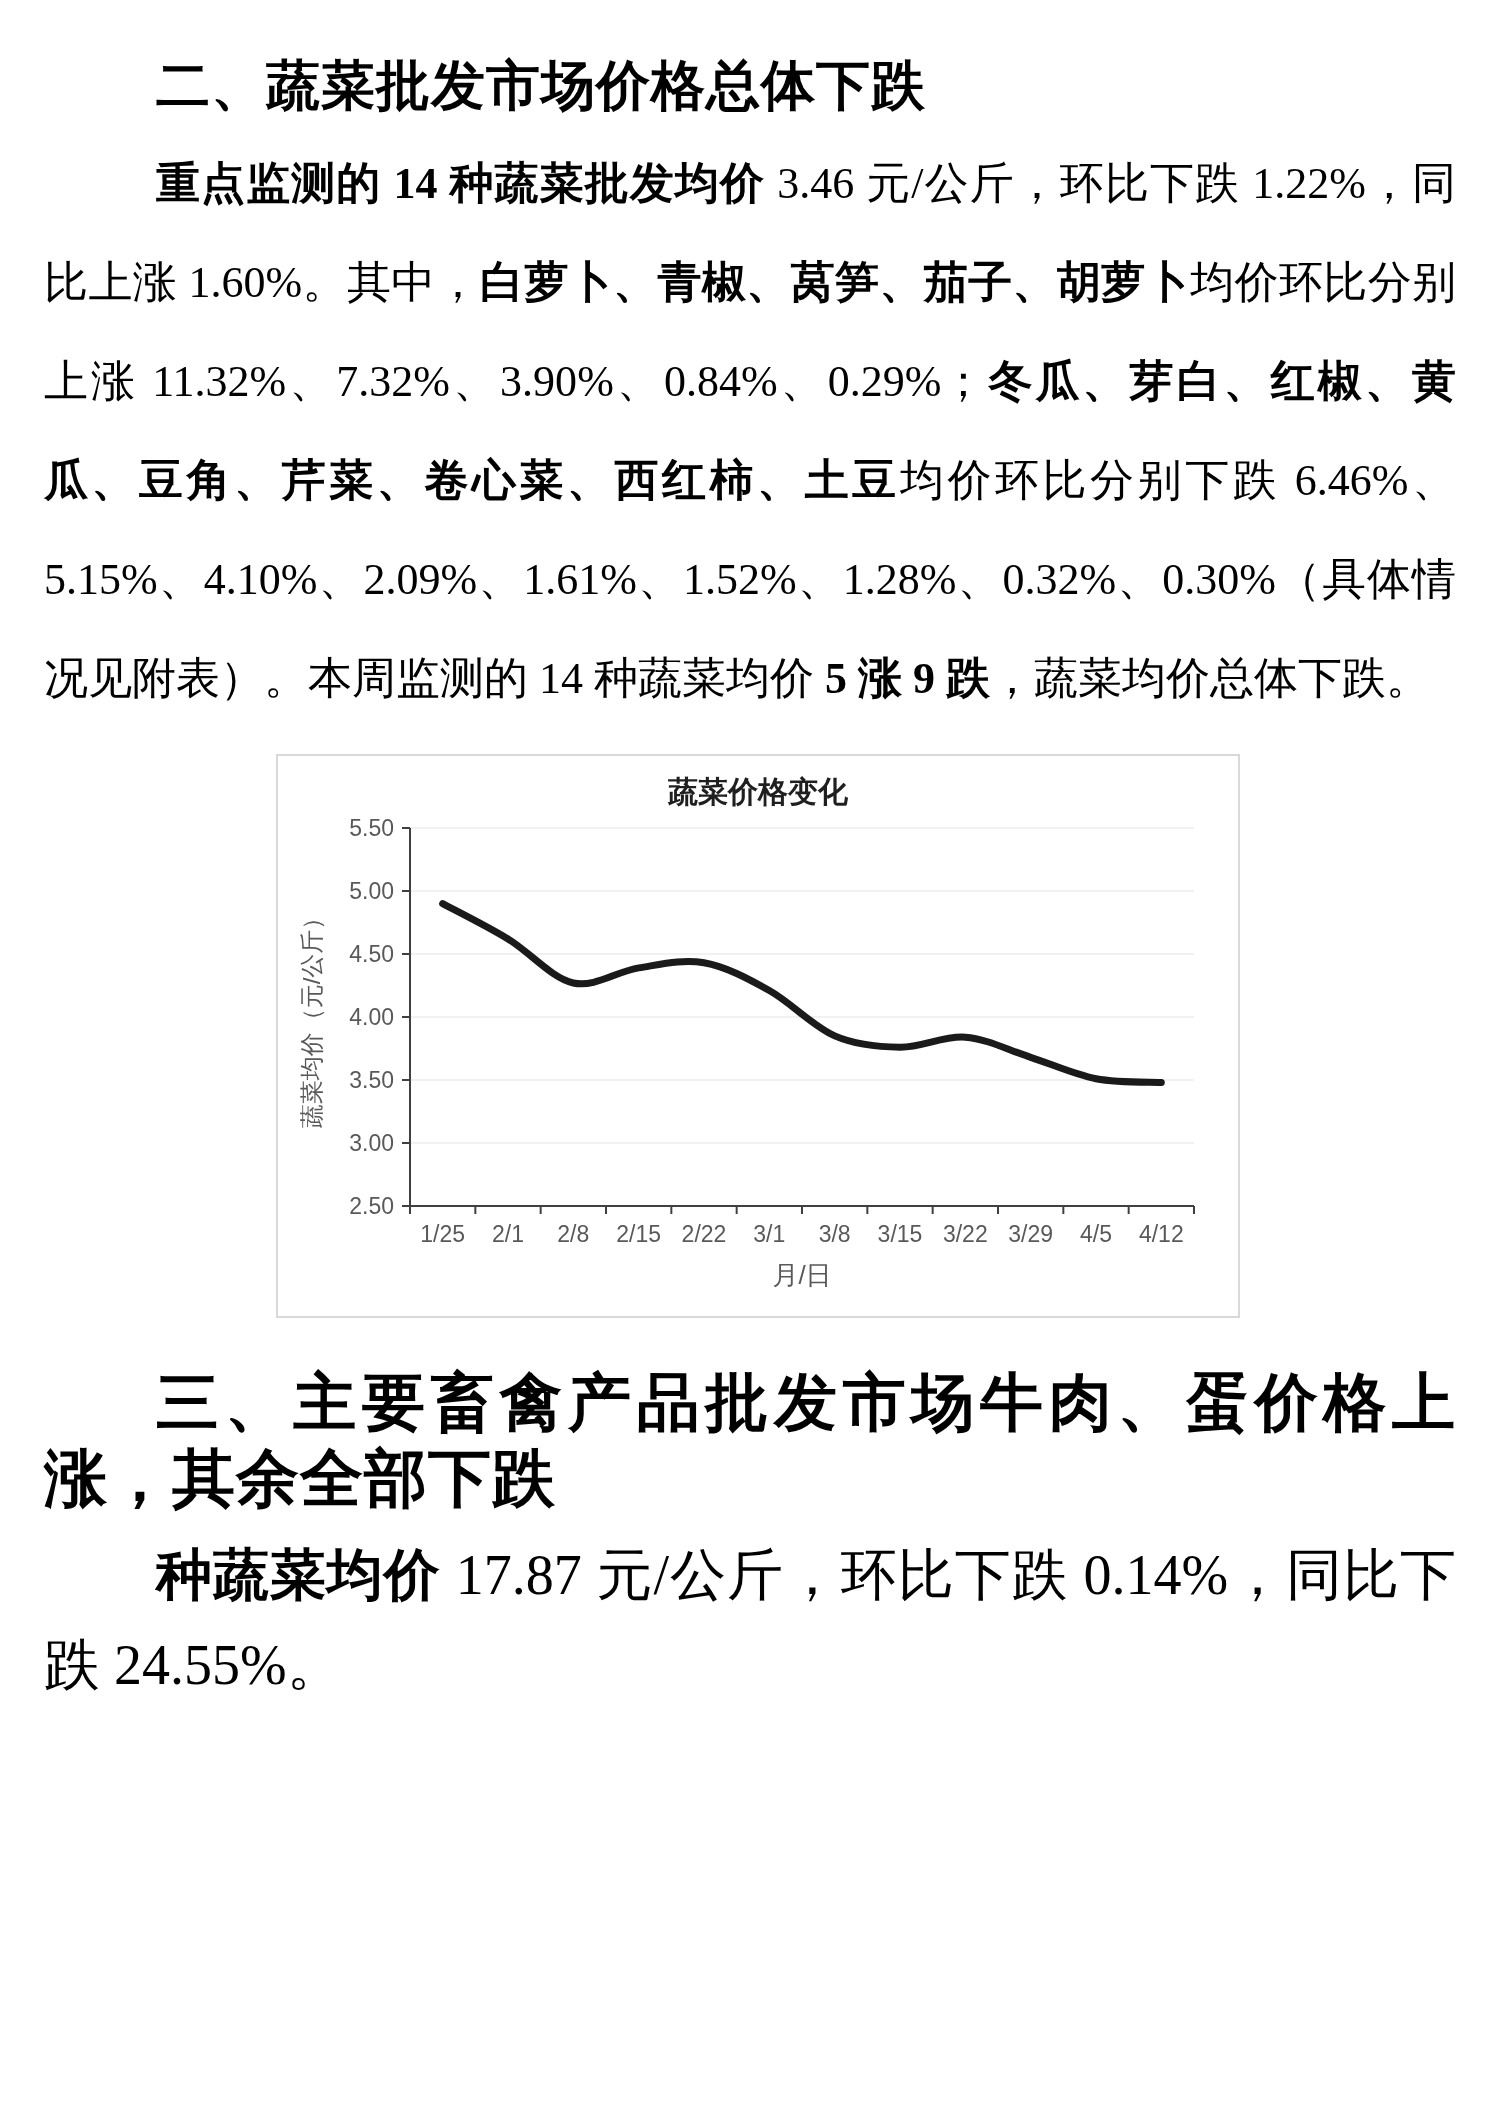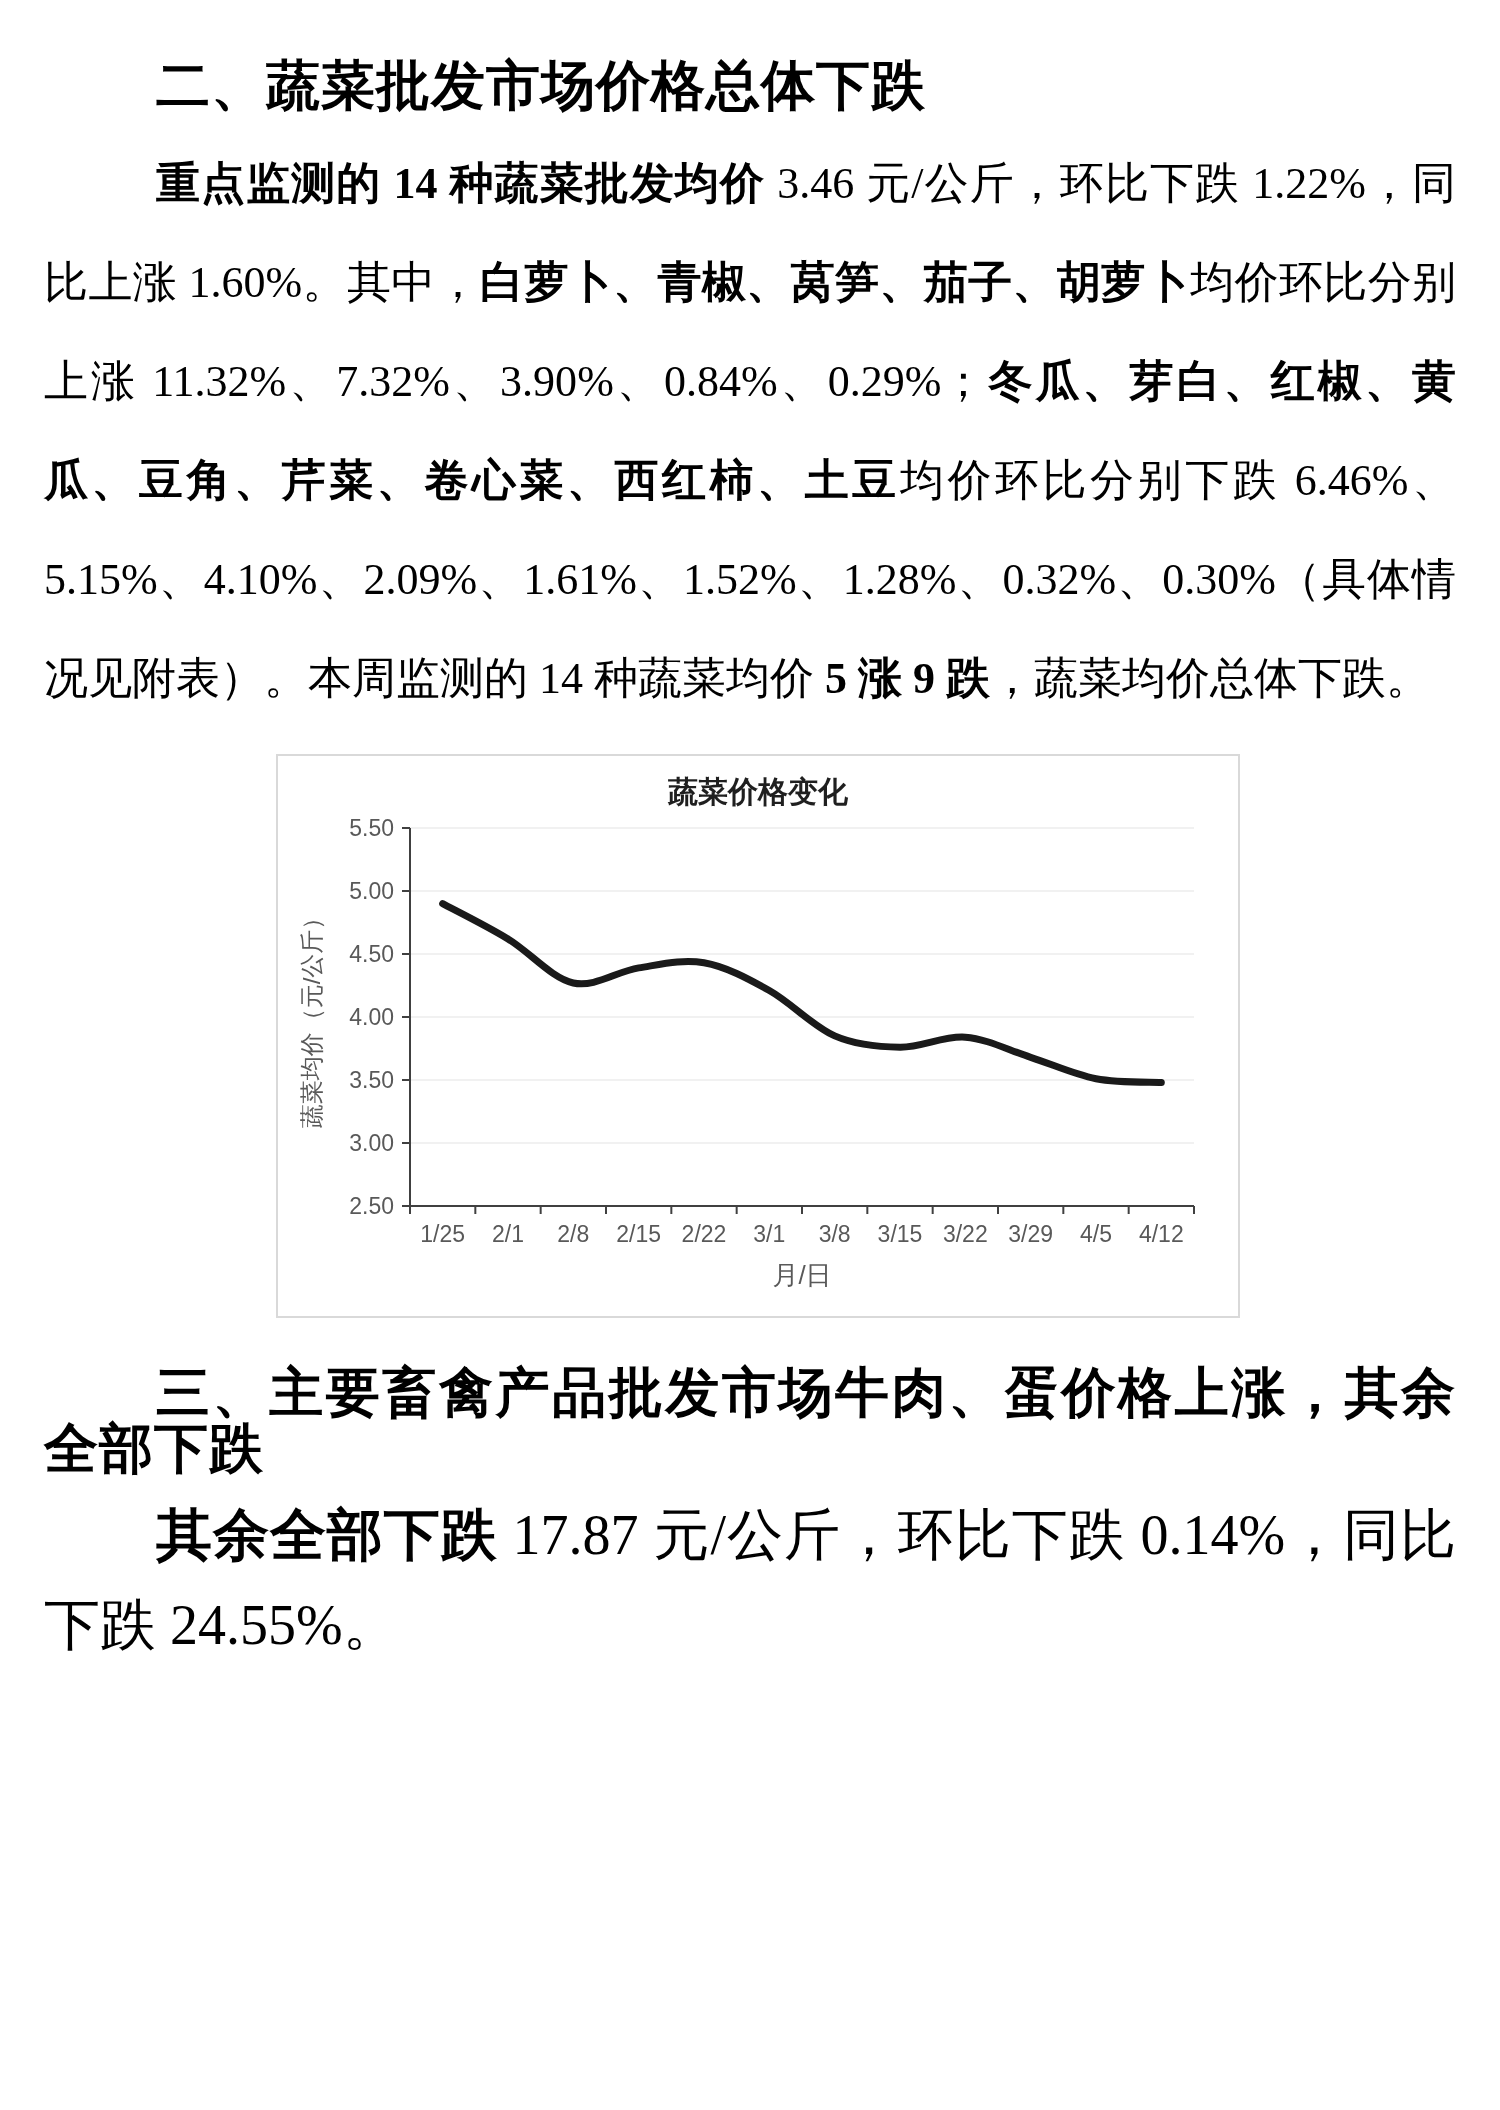--- a/index.html
+++ b/index.html
@@ -33,22 +33,22 @@
   .chart-wrap{
     margin:26px 0 0 232px;
     width:960px;height:560px;
     border:2px solid #d9d9d9;
     background:#fff;
     box-sizing:content-box;
   }
   .h3{
     font-family:"Liberation Sans", sans-serif;
     font-weight:700;
-    font-size:54px;
-    line-height:56px;
+    font-size:63px;
+    line-height:76px;
     text-align:justify;
     text-indent:112px;
     margin:46px 0 0 0;
     letter-spacing:1px;
   }
   .para3{
     font-size:56px;
     line-height:90px;
     text-align:justify;
     text-indent:112px;
@@ -117,16 +117,16 @@
         <text x="883.3333333333333" y="486" text-anchor="middle" font-size="23" fill="#595959">4/12</text>
         <text x="524" y="528" text-anchor="middle" font-size="26" fill="#595959">月/日</text>
         <text x="42" y="261" text-anchor="middle" font-size="24" fill="#595959" transform="rotate(-90 42 261)">蔬菜均价（元/公斤）</text>
         <text x="480" y="46" text-anchor="middle" font-size="30" font-weight="bold" fill="#1f1f1f">蔬菜价格变化</text>
         <path d="M164.66666666666666,147.59999999999997 C175.6,153.5 208.2,169.6 230.0,182.9 C251.8,196.1 273.6,222.2 295.3,227.0 C317.1,231.8 338.9,215.2 360.7,211.9 C382.4,208.5 404.2,203.0 426.0,206.8 C447.8,210.6 469.6,222.4 491.3,234.5 C513.1,246.7 534.9,270.4 556.7,279.9 C578.4,289.3 600.2,291.0 622.0,291.2 C643.8,291.5 665.6,279.5 687.3,281.2 C709.1,282.8 730.9,294.4 752.7,301.3 C774.4,308.3 796.2,318.5 818.0,322.7 C839.8,326.9 872.4,325.9 883.3,326.5" fill="none" stroke="#1a1a1a" stroke-width="7" stroke-linecap="round" stroke-linejoin="round"></path>
       </svg>
   </div>
 
   <div class="h3">三、主要畜禽产品批发市场牛肉、蛋价格上涨，其余全部下跌</div>
 
-  <p class="para3"><span class="b">其余全部下跌</span><span> 17.87 元/公斤，环比下跌 0.14%，同比下跌 24.55%。</span></p>
+  <p class="para3"><span class="b">种蔬菜均价</span><span> 17.87 元/公斤，环比下跌 0.14%，同比下跌 24.55%。</span></p>
 
 
 </div>
 
 </body></html>

